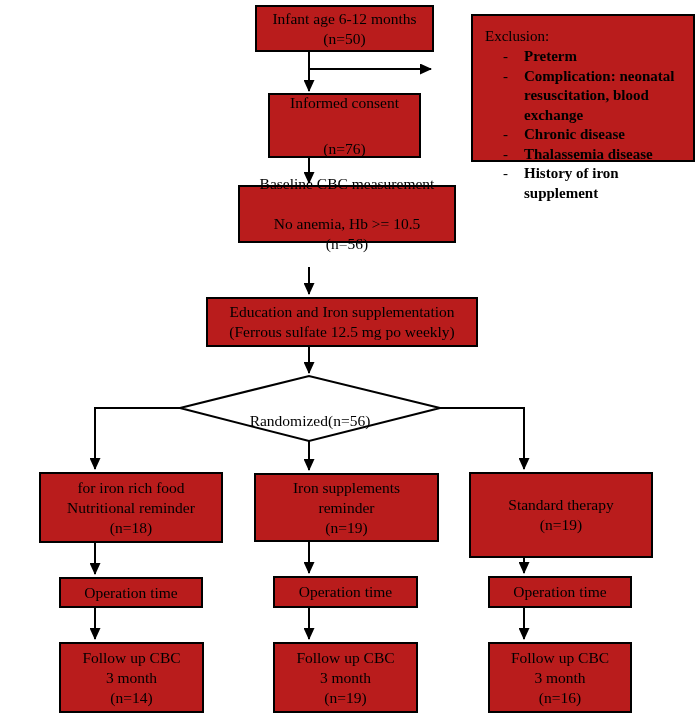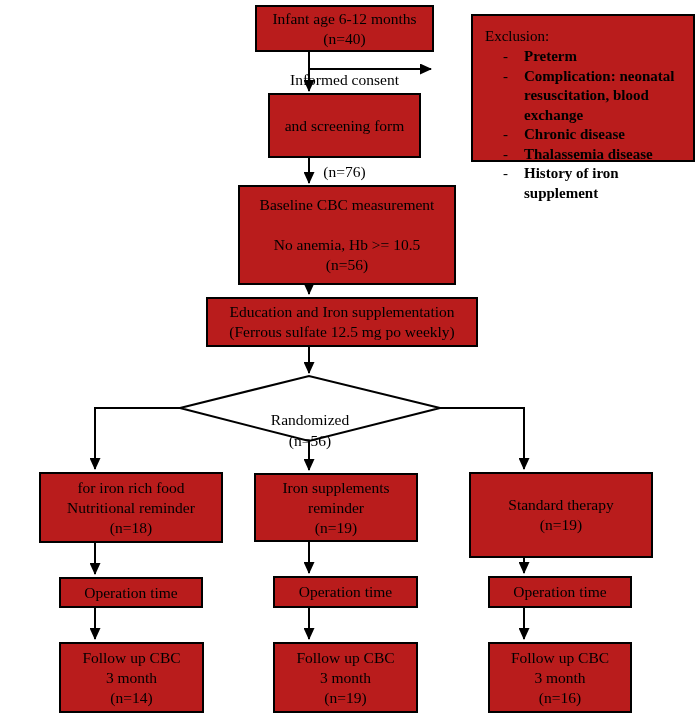--- a/index.html
+++ b/index.html
@@ -18,46 +18,46 @@
     background:#b91c1c;
     box-sizing:border-box;
     display:flex;flex-direction:column;
     align-items:center;justify-content:center;
     text-align:center;
     font-size:15.5px;line-height:20px;margin-left:36px;
   }
   .ln{min-height:20px;white-space:nowrap;}
   .box-enrollment{left:219px;top:5px;width:179px;height:47px;}
   .box-consent{left:232px;top:93px;width:153px;height:65px;gap:26px;}
-  .box-baseline{left:202px;top:185px;width:218px;height:100px;}
+  .box-baseline{left:202px;top:185px;width:218px;height:58px;}
   .box-education{left:170px;top:297px;width:272px;height:50px;align-items:center;}
   .box-arm-left{left:3px;top:472px;width:184px;height:71px;}
-  .box-arm-mid{left:218px;top:473px;width:164px;height:69px;}
+  .box-arm-mid{left:218px;top:473px;width:185px;height:69px;}
   .box-arm-right{left:433px;top:472px;width:184px;height:86px;}
   .box-op-left{left:23px;top:577px;width:144px;height:31px;}
   .box-op-mid{left:237px;top:576px;width:145px;height:32px;}
   .box-op-right{left:452px;top:576px;width:144px;height:32px;}
   .box-fu-left{left:23px;top:642px;width:145px;height:71px;}
   .box-fu-mid{left:237px;top:642px;width:145px;height:71px;}
   .box-fu-right{left:452px;top:642px;width:144px;height:71px;}
 
   .box-exclusion{
     left:435px;top:14px;width:224px;height:148px;
     align-items:flex-start;justify-content:flex-start;
     text-align:left;
     font-size:15px;line-height:19.5px;
     padding:11px 6px 0 12px;
   }
   .exc-item{display:flex;align-items:flex-start;padding-left:18px;width:100%;box-sizing:border-box;}
   .exc-dash{width:21px;flex:0 0 21px;}
   .exc-text{flex:1;font-weight:bold;}
 
   .diamond-label{
-    position:absolute;left:240px;top:409px;width:140px;height:42px;
-    display:flex;flex-direction:column;align-items:center;justify-content:center;
+    position:absolute;left:240px;top:399px;width:140px;height:42px;
+    display:flex;flex-direction:row;align-items:center;justify-content:center;
     text-align:center;font-size:15.5px;line-height:21px;
   }
 </style>
 </head>
 <body>
 
 <div class="stage">
 
   <svg class="wires" viewBox="0 0 700 716" xmlns="http://www.w3.org/2000/svg">
     <defs>
@@ -79,21 +79,21 @@
       <line x1="309" y1="542" x2="309" y2="573" marker-end="url(#ah)"></line>
       <line x1="524" y1="545" x2="524" y2="573" marker-end="url(#ah)"></line>
       <line x1="95" y1="608" x2="95" y2="639" marker-end="url(#ah)"></line>
       <line x1="309" y1="608" x2="309" y2="639" marker-end="url(#ah)"></line>
       <line x1="524" y1="608" x2="524" y2="639" marker-end="url(#ah)"></line>
     </g>
   </svg>
 
   <div class="box box-enrollment">
     <div class="ln">Infant age 6-12 months</div>
-    <div class="ln">(n=40)</div>
+    <div class="ln">(n=50)</div>
   </div>
 
   <div class="box box-exclusion">
     <div class="ln">Exclusion:</div>
     <div class="exc-item">
       <span class="exc-dash">-</span>
       <span class="exc-text">Preterm</span>
     </div>
     <div class="exc-item">
       <span class="exc-dash">-</span>
@@ -108,21 +108,20 @@
       <span class="exc-text">Thalassemia disease</span>
     </div>
     <div class="exc-item">
       <span class="exc-dash">-</span>
       <span class="exc-text">History of iron supplement</span>
     </div>
   </div>
 
   <div class="box box-consent">
     <div class="ln">Informed consent</div>
-    <div class="ln">and screening form</div>
     <div class="ln">(n=76)</div>
   </div>
 
   <div class="box box-baseline">
     <div class="ln">Baseline CBC measurement</div>
     <div class="ln"></div>
     <div class="ln">No anemia, Hb &gt;= 10.5</div>
     <div class="ln">(n=56)</div>
   </div>
 

